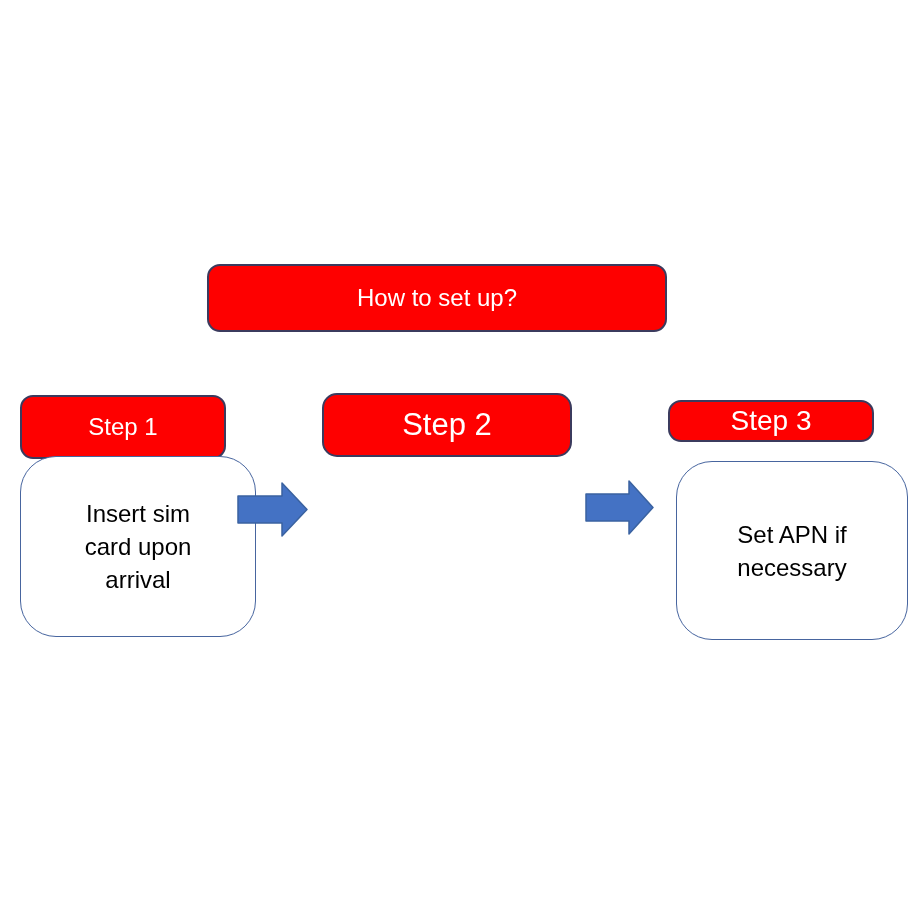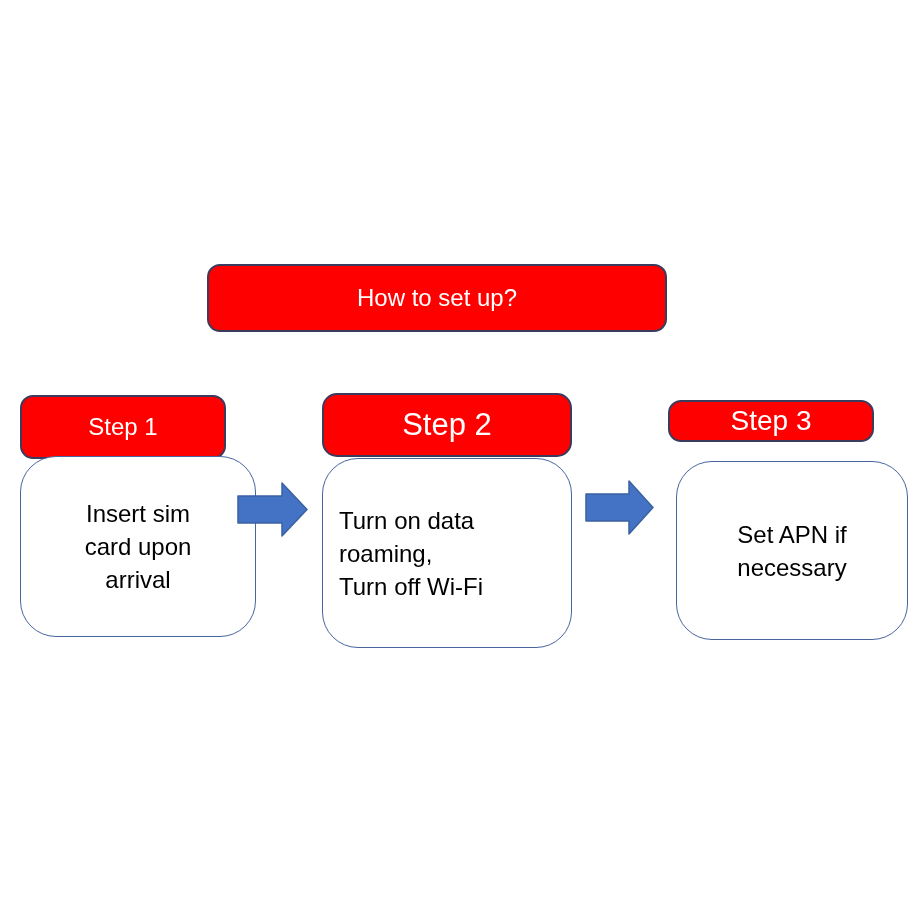--- a/index.html
+++ b/index.html
@@ -80,25 +80,20 @@
 arrival</span>
   </div>
 
   <svg class="arrow arrow-1" width="71" height="55" viewBox="0 0 71 55">
     <polygon points="1,14 45,14 45,1 70,27.5 45,54 45,41 1,41" style="fill:var(--arrow_fill,#4472c4);stroke:var(--arrow_border,#3a62a0);stroke-width:1.5;stroke-linejoin:round;"></polygon>
   </svg>
 
   <div class="red-box hdr-2">
     <span>Step 2</span>
   </div>
-  <div class="white-box body-2">
-    <span>Turn on data
-roaming,
-Turn off Wi-Fi</span>
-  </div>
 
   <svg class="arrow arrow-2" width="69" height="55" viewBox="0 0 69 55">
     <polygon points="1,14 44,14 44,1 68,27.5 44,54 44,41 1,41" style="fill:var(--arrow_fill,#4472c4);stroke:var(--arrow_border,#3a62a0);stroke-width:1.5;stroke-linejoin:round;"></polygon>
   </svg>
 
   <div class="red-box hdr-3">
     <span>Step 3</span>
   </div>
   <div class="white-box body-3">
     <span>Set APN if

